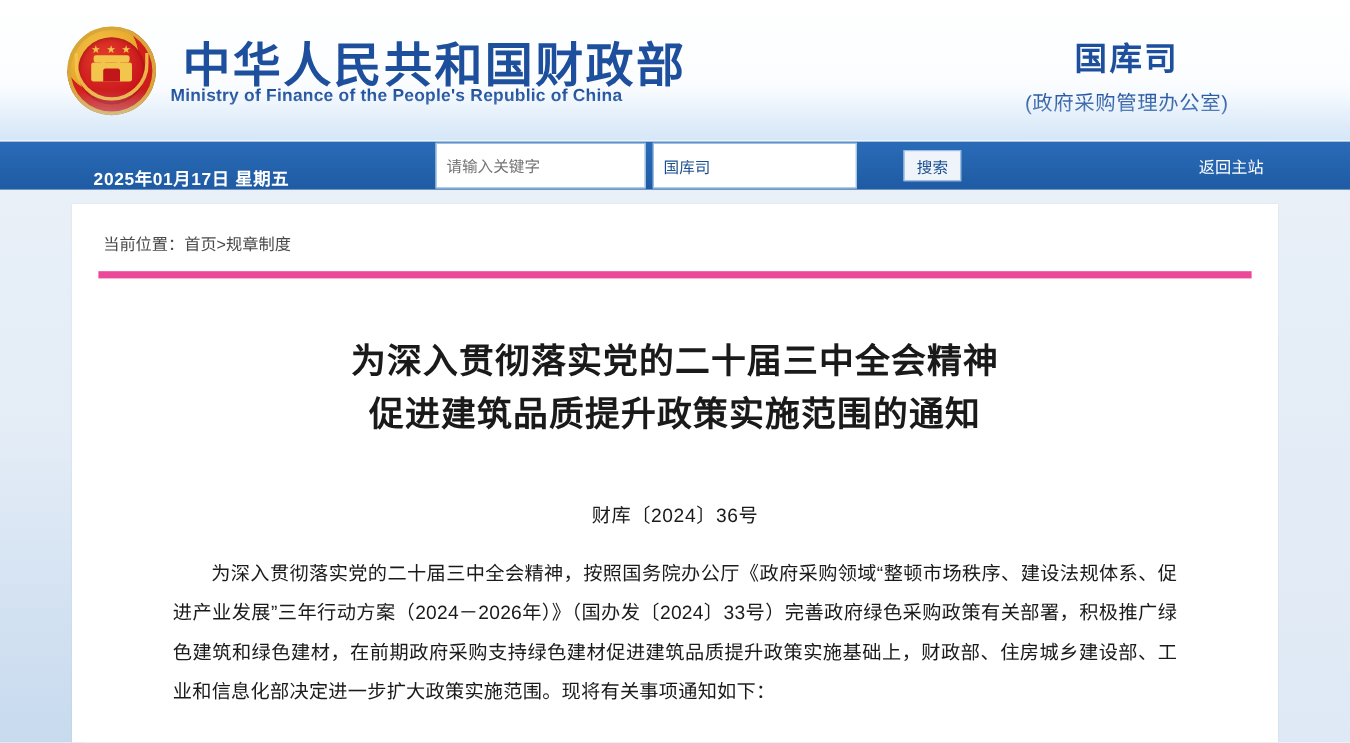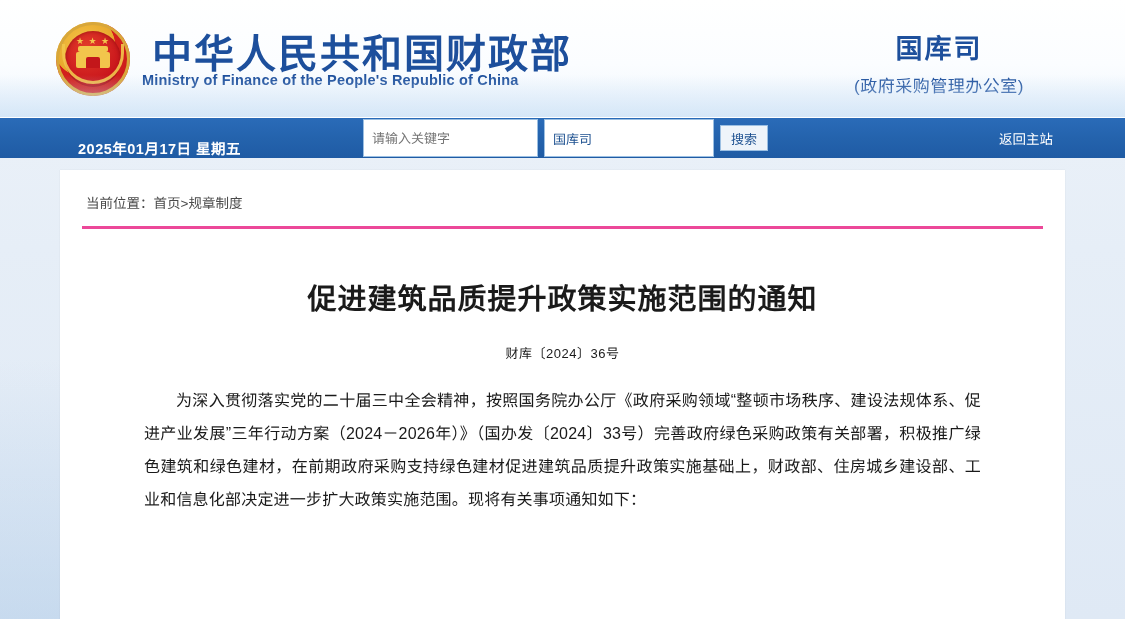--- a/index.html
+++ b/index.html
@@ -136,59 +136,60 @@
   .search-input { width: 175px; color: #9a9a9a; }
   .search-scope { width: 170px; color: #1b4f8f; font-weight: 400; }
   .search-btn {
     height: 26px; min-width: 48px;
     background: #eef4fa;
     border: 1px solid #9bbfe2;
     color: #1b4f8f;
     font-size: 13px;
     cursor: pointer;
     font-family: "Liberation Sans", "DejaVu Sans", sans-serif;
+    margin-left: 33px;
   }
   .nav-back {
     position: absolute; right: 72px; top: 50%; transform: translateY(-50%);
     font-size: 13.5px; color: #ffffff; text-decoration: none;
     white-space: nowrap;
   }
 
   
   .content {
     position: absolute;
     left: 60px; top: 170px;
     width: 1005px;
     min-height: 449px;
     background: #ffffff;
     box-shadow: 0 0 1px rgba(0,0,0,.12);
   }
   .breadcrumb {
     padding: 22px 0 14px 26px;
     font-size: 13.5px; color: #4a4a4a;
-    border-bottom: 3px solid #ec4899;
+    border-bottom: 6px solid #ec4899;
     margin: 0 22px 0 22px;
     padding-left: 4px;
   }
   .breadcrumb .bc-link { color: #4a4a4a; text-decoration: none; }
 
   .doc-title {
     margin: 48px 96px 0 96px;
     text-align: center;
     font-family: "Liberation Serif", "DejaVu Serif", serif;
     font-size: 29px;
     font-weight: 700;
     color: #1a1a1a;
     line-height: 44px;
     letter-spacing: 1px;
   }
   .doc-number {
-    margin-top: 22px;
+    margin-top: 48px;
     text-align: center;
-    font-size: 13px;
+    font-size: 16px;
     color: #1a1a1a;
     letter-spacing: .5px;
   }
   .doc-body {
     margin: 22px 84px 0 84px;
     font-size: 16px;
     color: #1a1a1a;
     line-height: 33px;
     text-align: justify;
     letter-spacing: .2px;
@@ -238,20 +239,21 @@
 
   <div class="bg-art"></div>
 
   <div class="content">
 
     <div class="breadcrumb">
       <span>当前位置：</span><a class="bc-link" href="#">首页</a><span>&gt;</span><a class="bc-link" href="#">规章制度</a>
     </div>
 
     <div class="doc-title">
+      <div>为深入贯彻落实党的二十届三中全会精神</div>
       <div>促进建筑品质提升政策实施范围的通知</div>
     </div>
 
     <div class="doc-number">财库〔2024〕36号</div>
 
     <div class="doc-body">
       <p class="indent">为深入贯彻落实党的二十届三中全会精神，按照国务院办公厅《政府采购领域“整顿市场秩序、建设法规体系、促进产业发展”三年行动方案（2024－2026年）》（国办发〔2024〕33号）完善政府绿色采购政策有关部署，积极推广绿色建筑和绿色建材，在前期政府采购支持绿色建材促进建筑品质提升政策实施基础上，财政部、住房城乡建设部、工业和信息化部决定进一步扩大政策实施范围。现将有关事项通知如下：</p>
     </div>
   </div>
 

